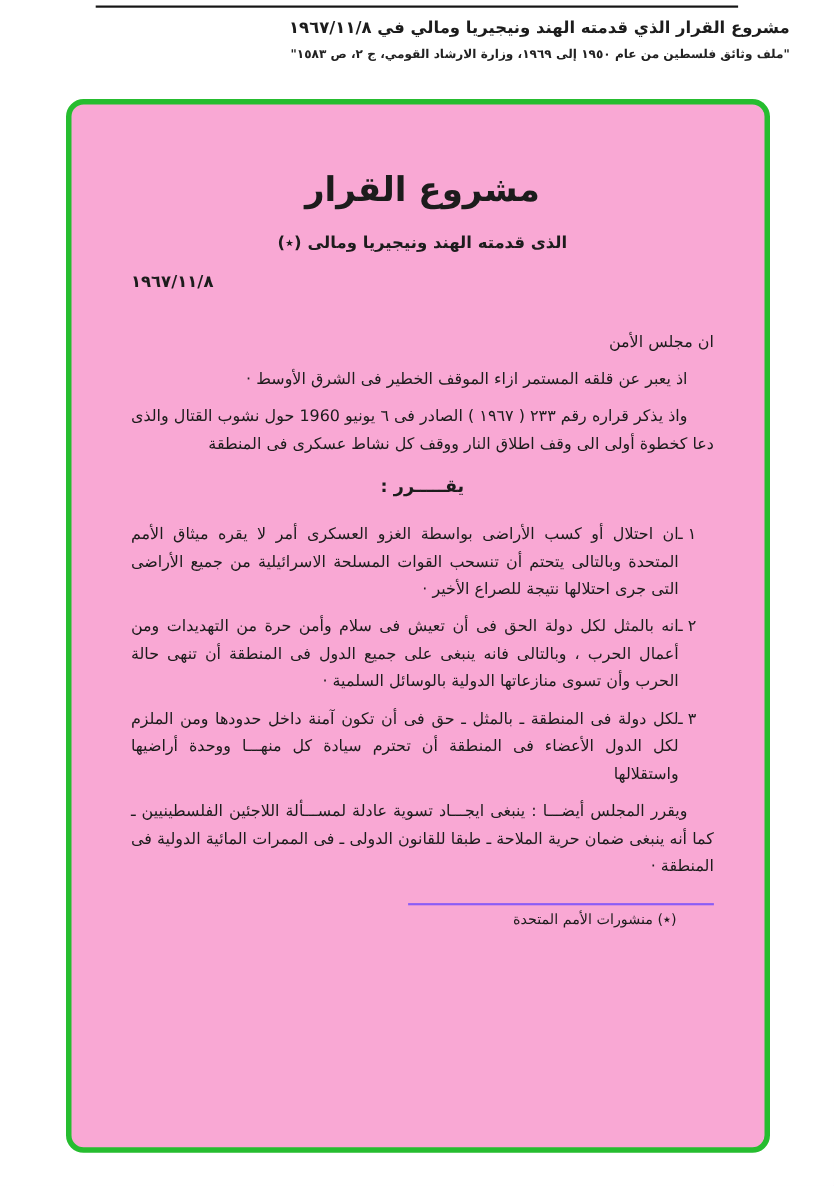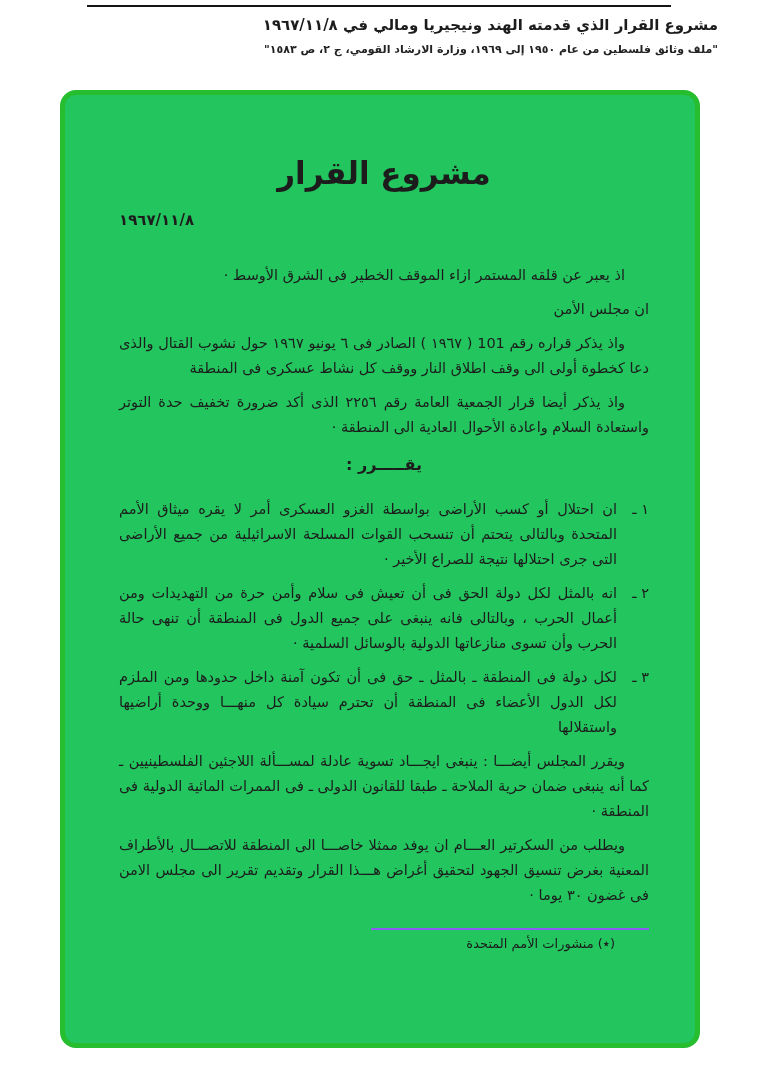--- a/index.html
+++ b/index.html
@@ -39,21 +39,21 @@
     color: #222;
   }
 
   
   .frame {
     position: absolute;
     top: 90px; right: 58px;
     width: 640px; height: 958px;
     border: 5px solid #26bd2f;
     border-radius: 16px;
-    background: #22c55e;
+    background: #f9a8d4;
   }
   .doc {
     position: absolute; inset: 0;
     padding: 60px 46px 0 54px;
     direction: rtl;
     overflow: hidden;
   }
 
   .doc-title {
     text-align: center;
@@ -88,21 +88,21 @@
     font-weight: bold;
     margin: 15px 0 23px 0;
   }
 
   p.clause {
     position: relative;
     padding-right: 32px;
   }
   .clause-num {
     position: absolute;
-    right: 0; top: 0;
+    right: 16px; top: 0;
   }
 
   .footnote {
     margin-top: 20px;
     width: 278px;
     border-top: 2px solid #8b5cf6;
     padding-top: 6px;
     padding-right: 34px;
     font-size: 13px;
   }
@@ -115,43 +115,42 @@
   <div class="header">
     <div class="header-rule"></div>
     <div class="header-title">مشروع القرار الذي قدمته الهند ونيجيريا ومالي في ١٩٦٧/١١/٨</div>
     <div class="header-source">"ملف وثائق فلسطين من عام ١٩٥٠ إلى ١٩٦٩، وزارة الارشاد القومي، ج ٢، ص ١٥٨٣"</div>
   </div>
 
   <div class="frame">
     <div class="doc">
 
       <div class="doc-title">مشروع القرار</div>
+      <div class="doc-subtitle">الذى قدمته الهند ونيجيريا ومالى (٭)</div>
       <div class="doc-date">١٩٦٧/١١/٨</div>
 
+      <p class="body">ان مجلس الأمن</p>
       <p class="body indent">اذ يعبر عن قلقه المستمر ازاء الموقف الخطير فى الشرق الأوسط ·</p>
-      <p class="body">ان مجلس الأمن</p>
-      <p class="body indent">واذ يذكر قراره رقم 101 ( ١٩٦٧ ) الصادر فى ٦ يونيو ١٩٦٧ حول نشوب القتال والذى دعا كخطوة أولى الى وقف اطلاق النار ووقف كل نشاط عسكرى فى المنطقة</p>
-      <p class="body indent">واذ يذكر أيضا قرار الجمعية العامة رقم ٢٢٥٦ الذى أكد ضرورة تخفيف حدة التوتر واستعادة السلام واعادة الأحوال العادية الى المنطقة ·</p>
+      <p class="body indent">واذ يذكر قراره رقم ٢٣٣ ( ١٩٦٧ ) الصادر فى ٦ يونيو 1960 حول نشوب القتال والذى دعا كخطوة أولى الى وقف اطلاق النار ووقف كل نشاط عسكرى فى المنطقة</p>
 
       <div class="decides">يقـــــرر :</div>
 
       <p class="body clause">
         <span class="clause-num">١ ـ</span>
         <span>ان احتلال أو كسب الأراضى بواسطة الغزو العسكرى أمر لا يقره ميثاق الأمم المتحدة وبالتالى يتحتم أن تنسحب القوات المسلحة الاسرائيلية من جميع الأراضى التى جرى احتلالها نتيجة للصراع الأخير ·</span>
       </p>
       <p class="body clause">
         <span class="clause-num">٢ ـ</span>
         <span>انه بالمثل لكل دولة الحق فى أن تعيش فى سلام وأمن حرة من التهديدات ومن أعمال الحرب ، وبالتالى فانه ينبغى على جميع الدول فى المنطقة أن تنهى حالة الحرب وأن تسوى منازعاتها الدولية بالوسائل السلمية ·</span>
       </p>
       <p class="body clause">
         <span class="clause-num">٣ ـ</span>
         <span>لكل دولة فى المنطقة ـ بالمثل ـ حق فى أن تكون آمنة داخل حدودها ومن الملزم لكل الدول الأعضاء فى المنطقة أن تحترم سيادة كل منهـــا ووحدة أراضيها واستقلالها</span>
       </p>
 
       <p class="body indent">ويقرر المجلس أيضـــا : ينبغى ايجـــاد تسوية عادلة لمســـألة اللاجئين الفلسطينيين ـ كما أنه ينبغى ضمان حرية الملاحة ـ طبقا للقانون الدولى ـ فى الممرات المائية الدولية فى المنطقة ·</p>
-      <p class="body indent">ويطلب من السكرتير العـــام ان يوفد ممثلا خاصـــا الى المنطقة للاتصـــال بالأطراف المعنية بغرض تنسيق الجهود لتحقيق أغراض هـــذا القرار وتقديم تقرير الى مجلس الامن فى غضون ٣٠ يوما ·</p>
 
       <div class="footnote">(٭) منشورات الأمم المتحدة</div>
 
     </div>
   </div>
 
 </div>
 
 </body></html>

